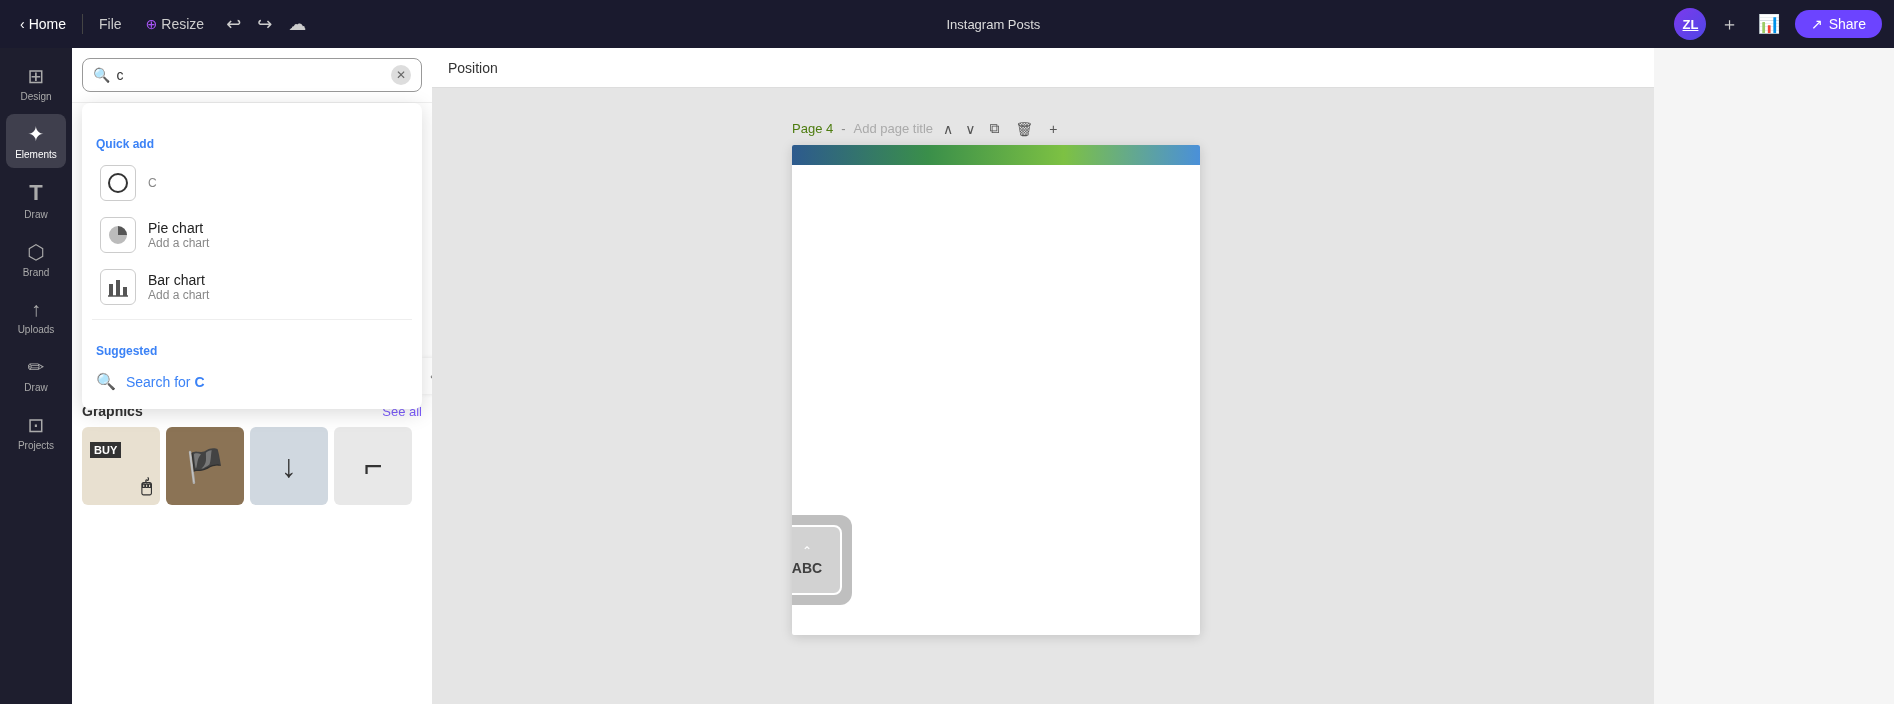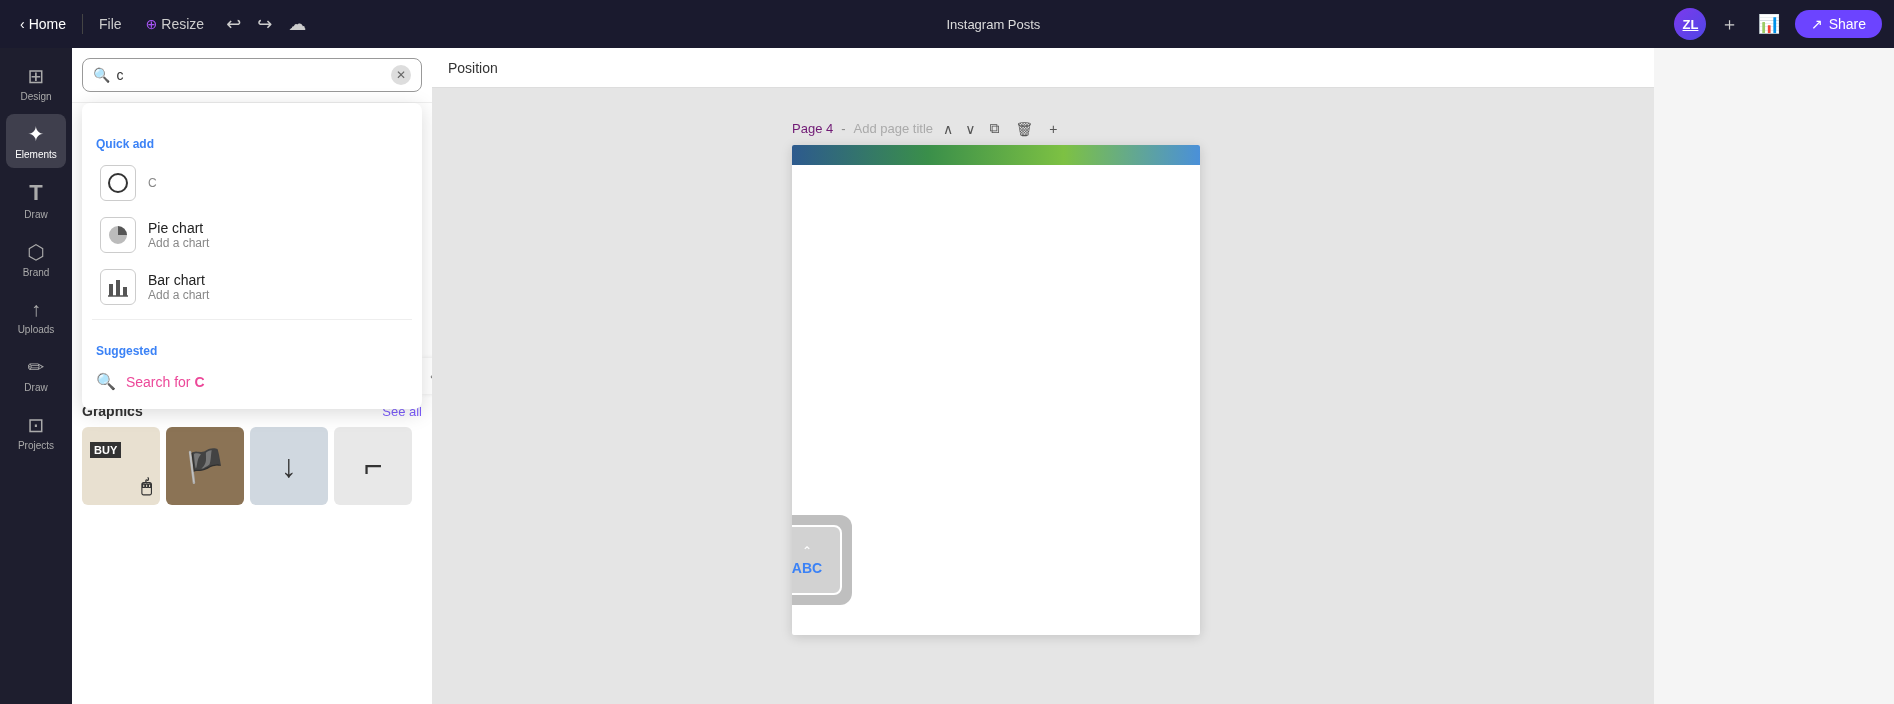--- a/index.html
+++ b/index.html
@@ -171,21 +171,21 @@
     .dropdown-item-shortcut { font-size: 12px; color: #888; }
     .dropdown-divider { height: 1px; background: #eee; margin: 6px 10px; }
     .search-for-item {
       display: flex;
       align-items: center;
       gap: 10px;
       padding: 8px 14px;
       cursor: pointer;
     }
     .search-for-icon { color: #555; font-size: 16px; }
-    .search-for-text { font-size: 14px; color: #ec4899; }
+    .search-for-text { font-size: 14px; color: #3b82f6; }
     .search-for-bold { font-weight: 700; }
 
     
     .graphics-section { padding: 12px 10px 0; margin-top: 8px; }
     .graphics-header { display: flex; justify-content: space-between; align-items: center; margin-bottom: 8px; }
     .graphics-title { font-size: 14px; font-weight: 600; color: #333; }
     .see-all { font-size: 13px; color: #7c5cfc; cursor: pointer; }
     .graphics-grid { display: flex; gap: 6px; flex-wrap: wrap; }
     .graphic-thumb {
       width: 78px; height: 78px;
@@ -259,21 +259,21 @@
       margin-top: 10px;
     }
     .page-header {
       display: flex;
       align-items: center;
       gap: 8px;
       margin-bottom: 6px;
       font-size: 13px;
       color: #555;
     }
-    .page-title-text { font-weight: 500; color: #701a75; }
+    .page-title-text { font-weight: 500; color: #4d7c0f; }
     .page-nav-btn {
       background: none; border: none; cursor: pointer;
       color: #555; font-size: 14px; padding: 2px;
     }
     .page-action-btn {
       background: none; border: none; cursor: pointer;
       color: #555; font-size: 14px; padding: 2px 4px;
       border-radius: 4px;
     }
 
@@ -309,21 +309,21 @@
     .abc-inner {
       width: 70px; height: 70px;
       background: rgba(255,255,255,0.3);
       border-radius: 8px;
       border: 2px solid #fff;
       display: flex; align-items: center; justify-content: center;
       flex-direction: column;
       gap: 2px;
     }
     .abc-arrows { color: #fff; font-size: 12px; }
-    .abc-text { color: #3b82f6; font-size: 14px; font-weight: 700; }
+    .abc-text { color: #404040; font-size: 14px; font-weight: 700; }
 
     
     .right-panel {
       width: 240px;
       background: #f5f5f5;
       flex-shrink: 0;
     }
   </style>
 </head>
 <body>

